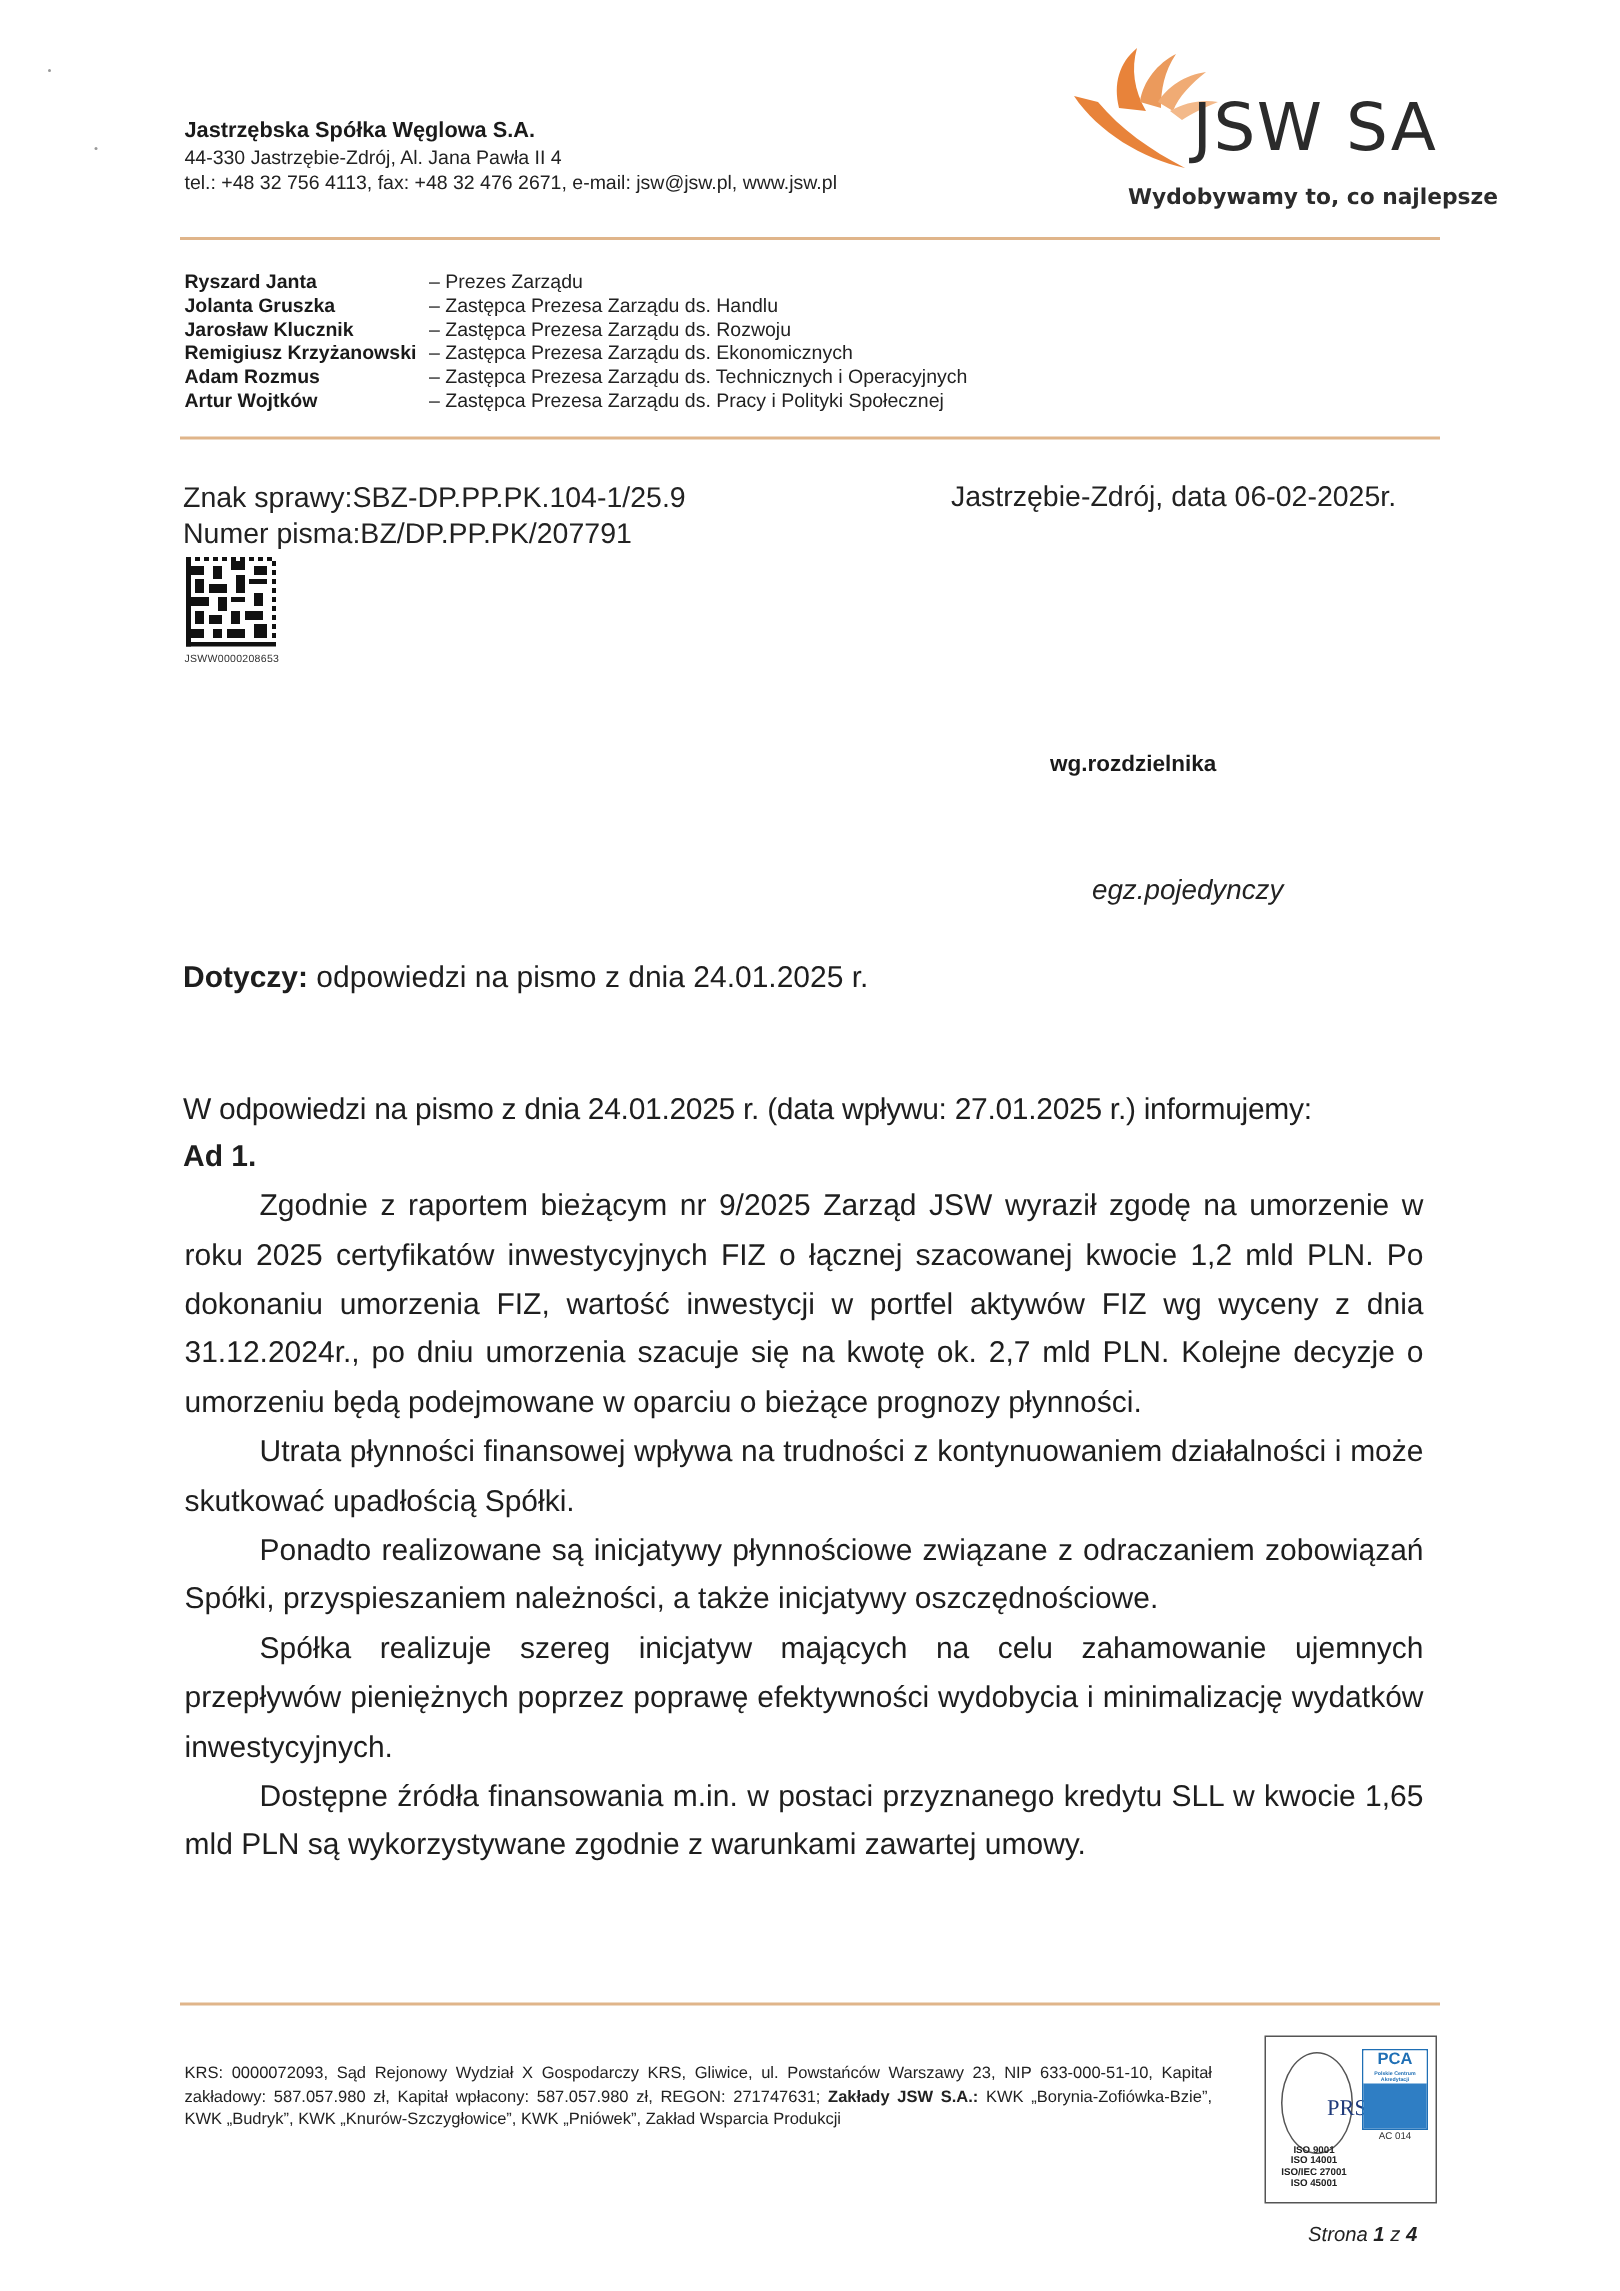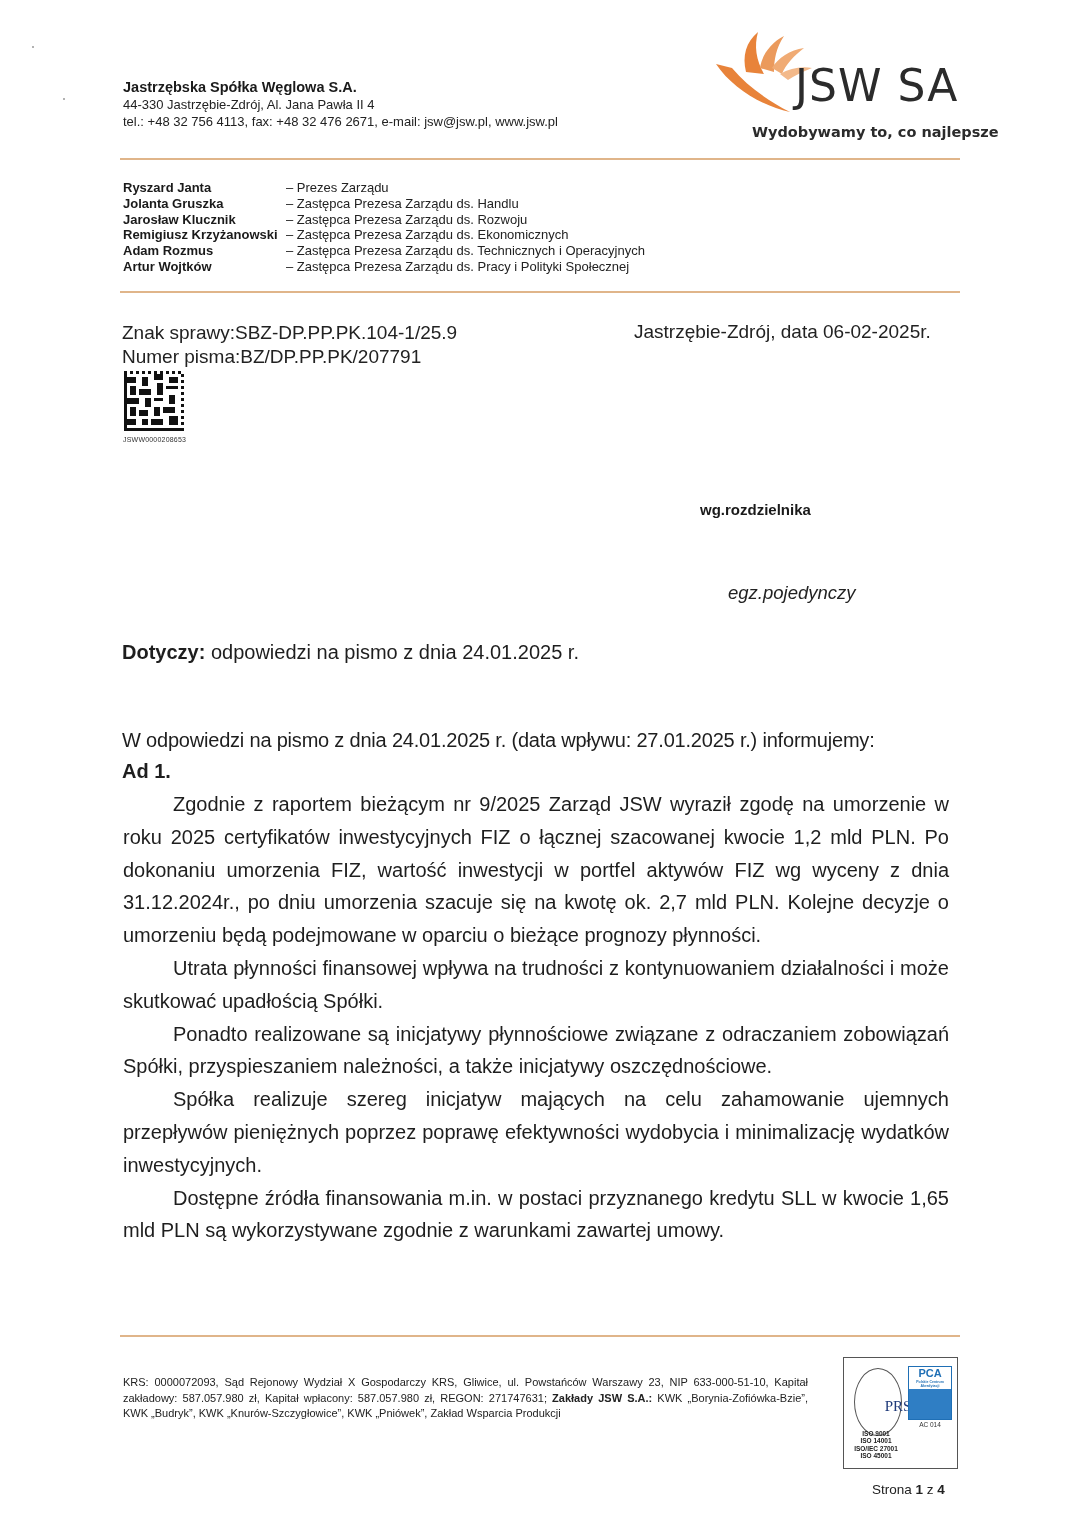--- a/index.html
+++ b/index.html
@@ -48,21 +48,21 @@
     .cert-box { left: 843px; top: 1357px; width: 113px; height: 110px; border: 1.3px solid #555; }
     .prs-oval { left: 10px; top: 10px; width: 46px; height: 66px; border: 1.2px solid #555; border-radius: 50%; }
     .prs-text { left: 12px; top: 40px; width: 44px; text-align: center; font-size: 15px; color: #1f3a7a; font-family: "Liberation Serif", serif; margin-left: 20px; }
     .iso-list { left: 2px; top: 72px; width: 60px; text-align: center; font-size: 6.5px; line-height: 7.3px; font-weight: bold; color: #222; }
     .pca-box { left: 64px; top: 8px; width: 42px; height: 52px; border: 1px solid #1f6fb5; }
     .pca-top { height: 22px; background: #ffffff; text-align: center; font-size: 11px; font-weight: bold; color: #1f6fb5; line-height: 13px; }
     .pca-sub { font-size: 3.5px; color: #1f6fb5; line-height: 4px; }
     .pca-bottom { height: 30px; background: #2f7ec4; }
     .pca-code { left: 66px; top: 63px; width: 40px; text-align: center; font-size: 6.5px; color: #333; }
 
-    .page-num { left: 872px; top: 1482px; font-size: 13.5px; color: #222; }
+    .page-num { left: 872px; top: 1482px; font-size: 13.5px; color: #222; font-style: italic; }
     .page-num b { font-weight: bold; }
 
     .speck { width: 2px; height: 2px; background: #999; border-radius: 50%; }
   </style>
 </head>
 <body>
 
 <div class="abs speck" style="left:32px;top:46px;"></div>
 <div class="abs speck" style="left:63px;top:98px;"></div>
 

